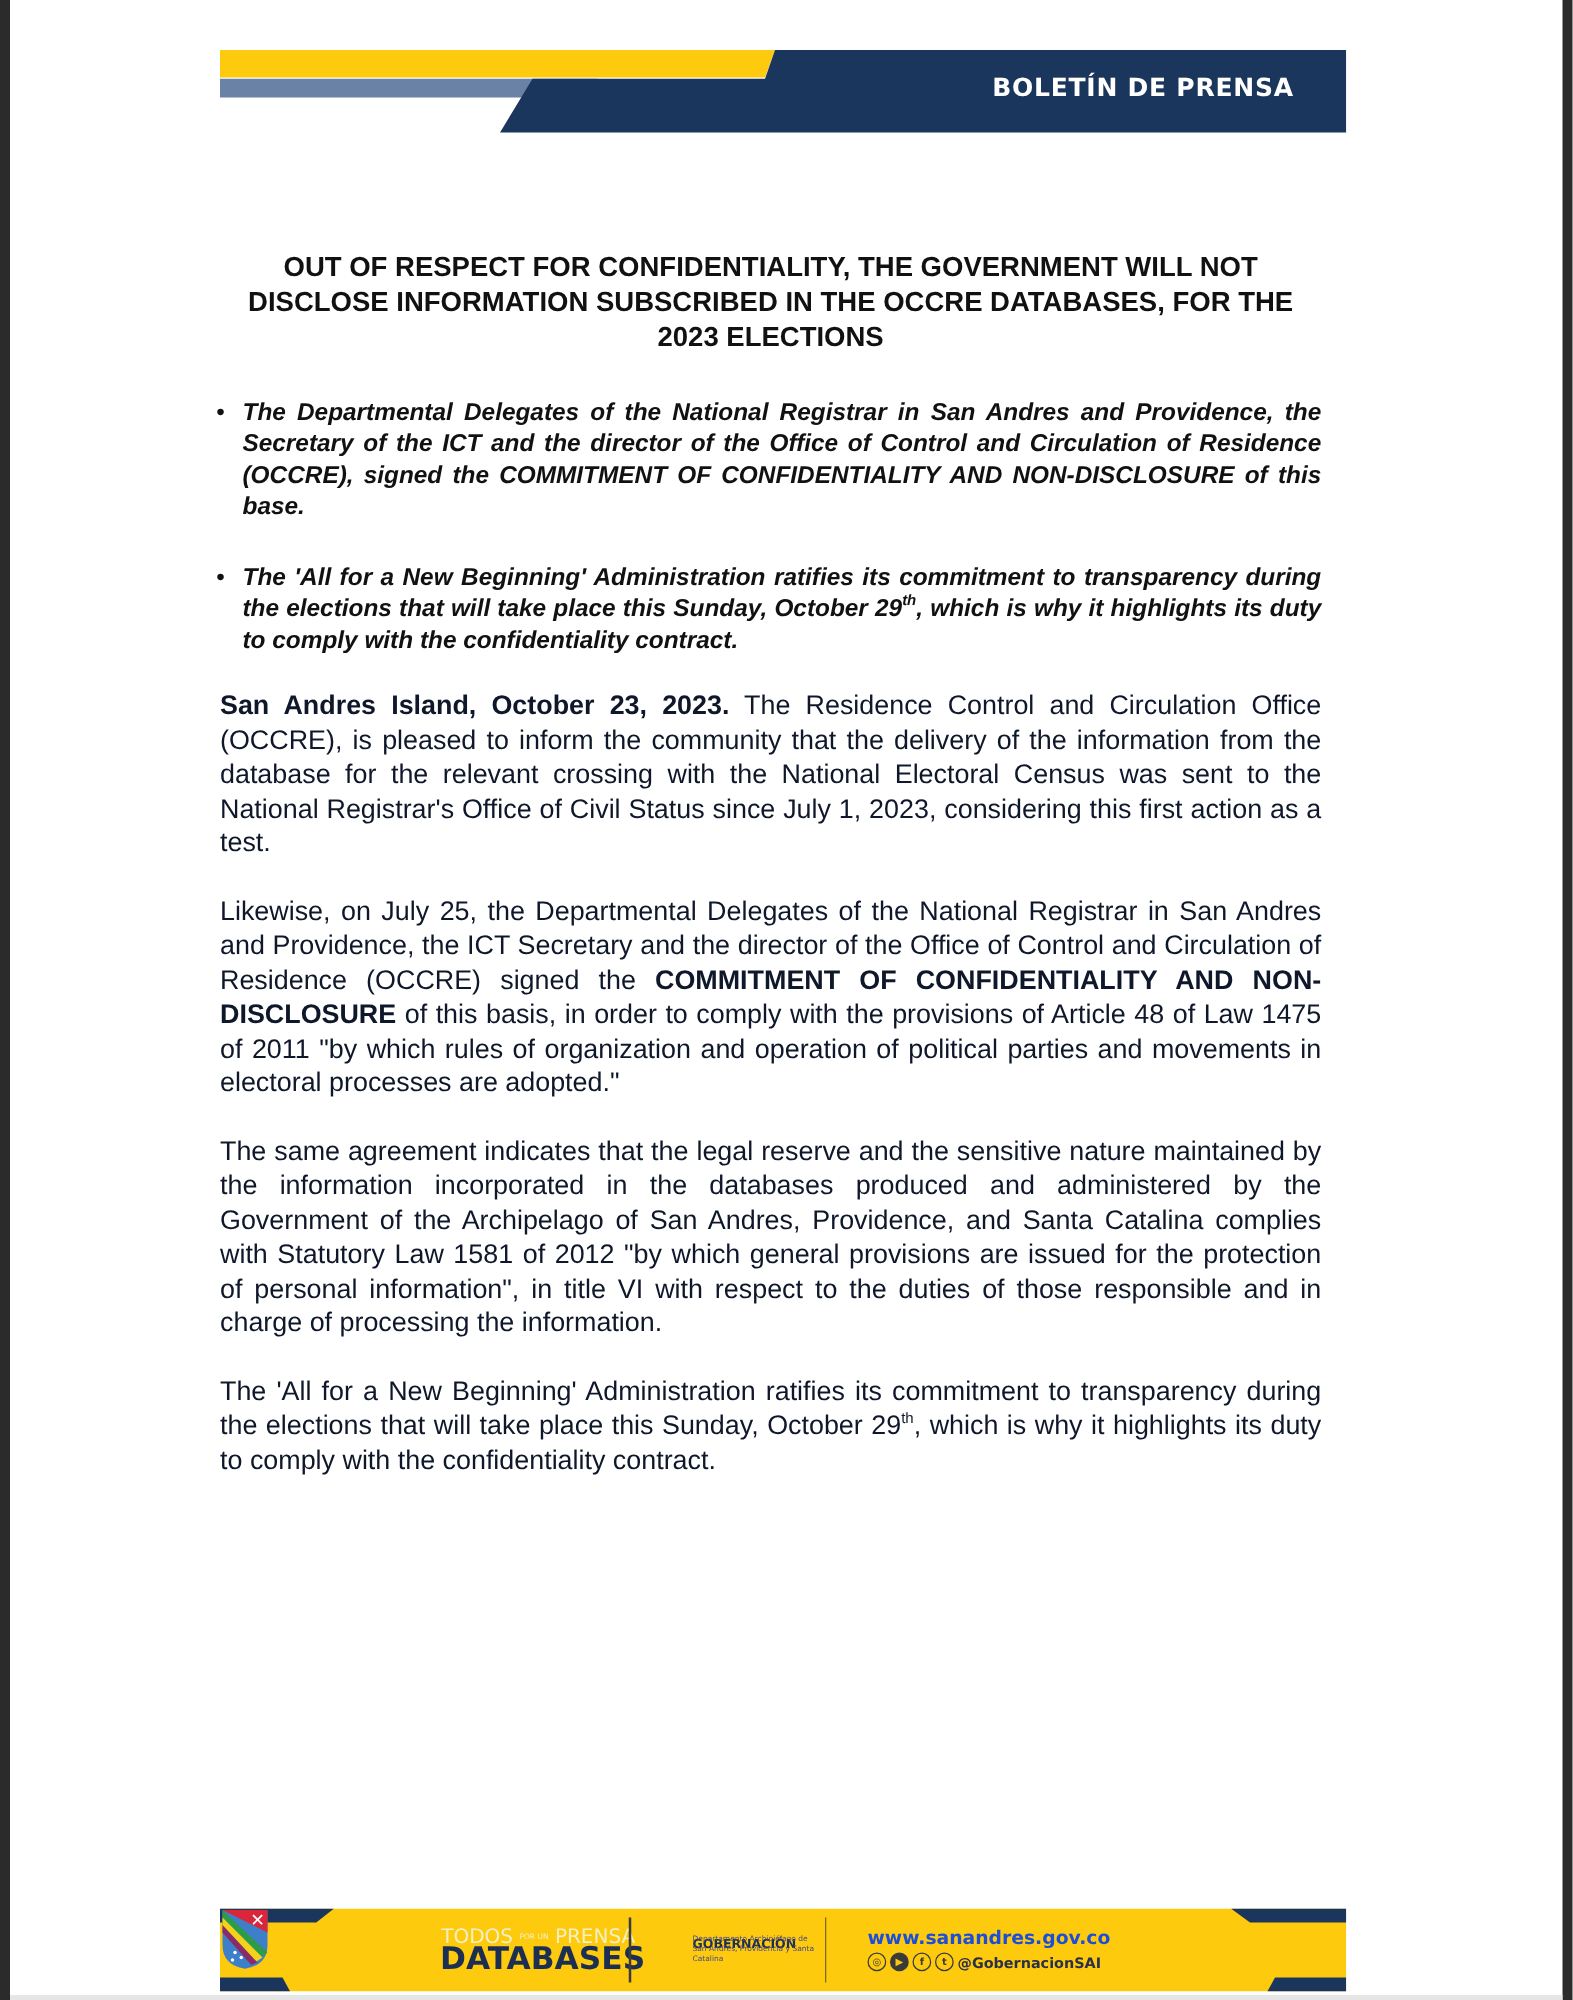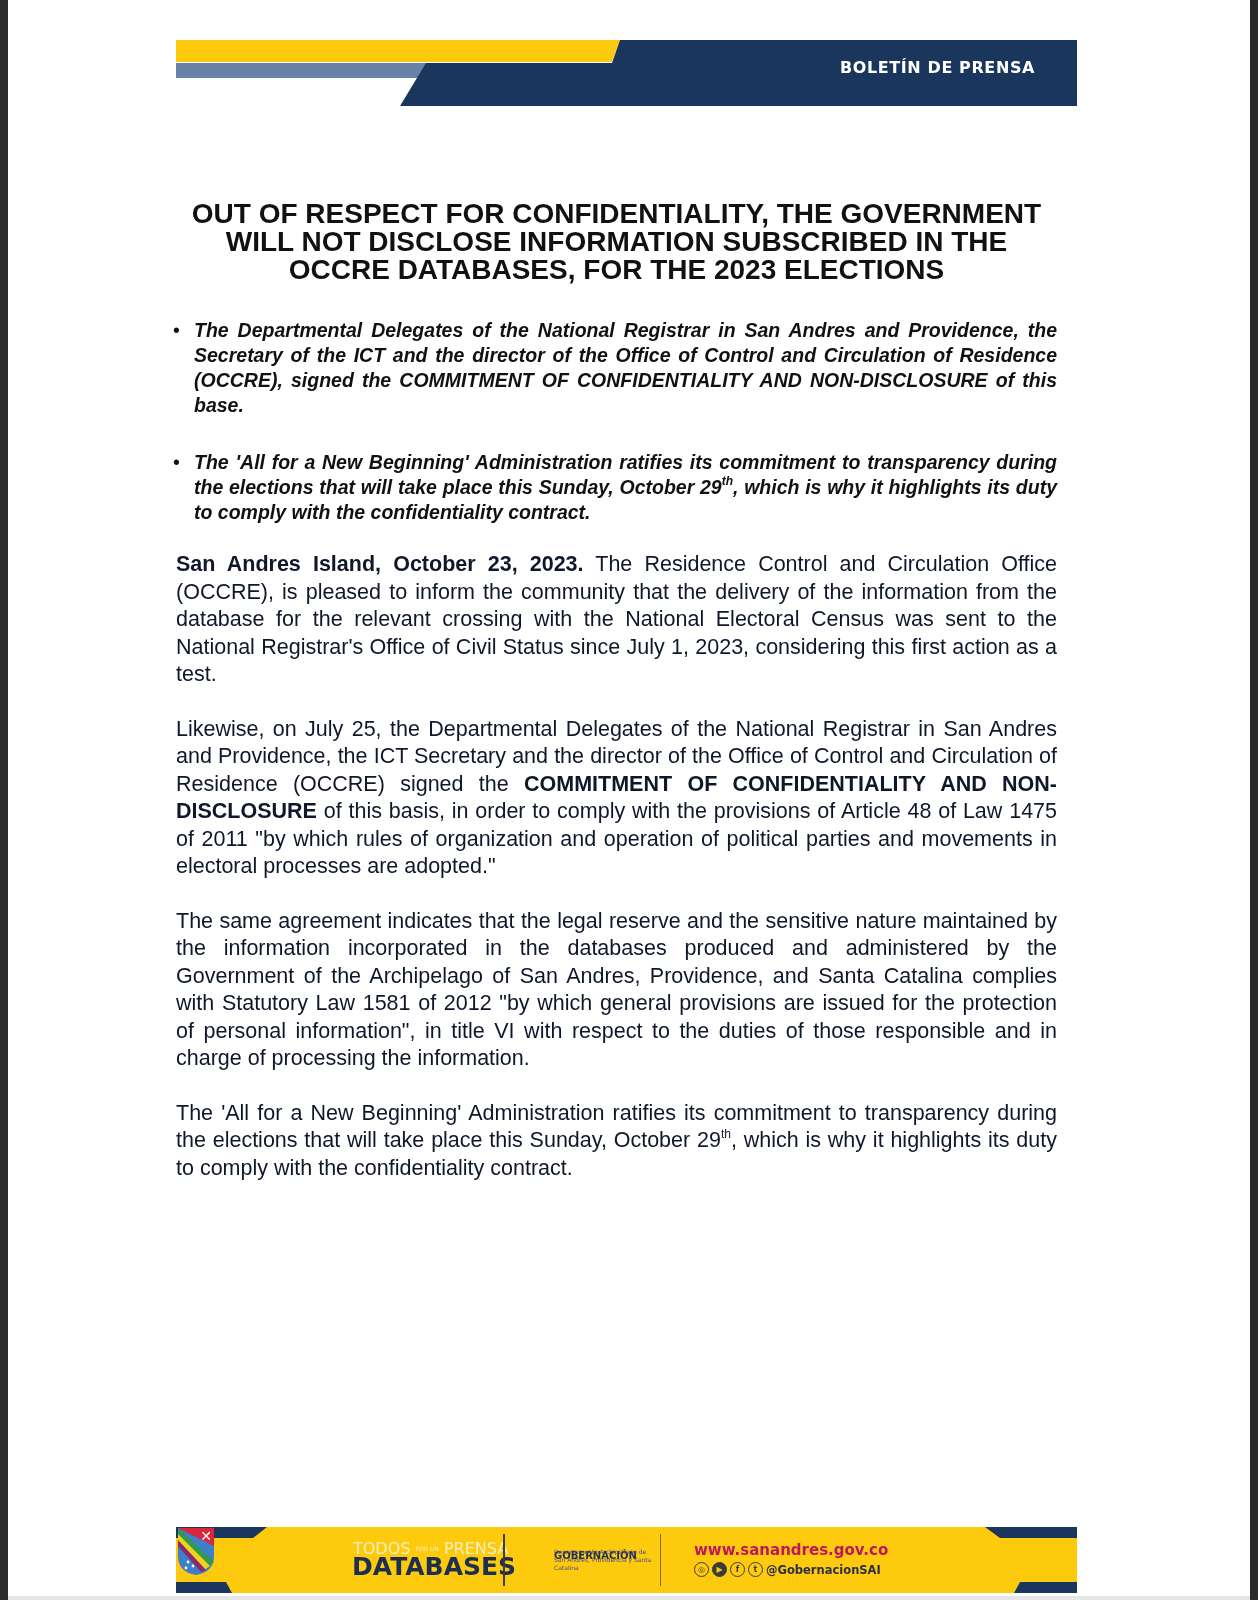--- a/index.html
+++ b/index.html
@@ -11,28 +11,28 @@
   }
   .edge-left { position: absolute; left: 0; top: 0; width: 8px; height: 1600px; background: #2b2b2b; }
   .edge-right { position: absolute; left: 1250px; top: 0; width: 8px; height: 1600px; background: #2b2b2b; }
   .edge-bottom { position: absolute; left: 8px; top: 1596px; width: 1242px; height: 4px; background: #e6e6e6; }
 
   
   .header { position: absolute; left: 176px; top: 39px; width: 901px; height: 68px; }
   .header svg { position: absolute; left: 0; top: 0; }
   .header-title {
     position: absolute; right: 42px; top: 19px;
-    color: #ffffff; font-weight: bold; font-size: 16px; letter-spacing: 0.6px;
+    color: #ffffff; font-weight: bold; font-size: 20px; letter-spacing: 0.6px;
     font-family: "DejaVu Sans", sans-serif;
   }
 
   
   .doc-title {
     position: absolute; left: 176px; top: 200px; width: 881px;
-    text-align: center; font-weight: bold; font-size: 28px; line-height: 28px;
+    text-align: center; font-weight: bold; font-size: 22px; line-height: 28px;
     font-family: "Liberation Sans", sans-serif; color: #111;
   }
 
   
   .bullets { position: absolute; left: 176px; top: 318px; width: 881px; margin: 0; padding: 0; list-style: none; }
   .bullet {
     position: relative; padding-left: 18px; font-style: italic; font-weight: bold;
     font-size: 19.5px; line-height: 25px; text-align: justify; color: #111;
   }
   .bullet + .bullet { margin-top: 32px; }
@@ -63,21 +63,21 @@
   .f-gob {
     position: absolute; left: 378px; top: 24px; font-size: 10px; font-weight: bold; color: #1c2f52;
     font-family: "DejaVu Sans", sans-serif;
   }
   .f-dept {
     position: absolute; left: 378px; top: 22px; width: 100px; font-size: 6px; line-height: 8px; color: #4a4a8a;
     font-family: "DejaVu Sans", sans-serif;
   }
   .f-divider2 { position: absolute; left: 484px; top: 8px; width: 1px; height: 52px; background: #7a6a1a; }
   .f-url {
-    position: absolute; left: 518px; top: 15px; font-size: 15px; font-weight: bold; color: #be185d;
+    position: absolute; left: 518px; top: 15px; font-size: 15px; font-weight: bold; color: #1d4ed8;
     font-family: "DejaVu Sans", sans-serif;
   }
   .f-social { position: absolute; left: 518px; top: 36px; display: flex; align-items: center; gap: 3px; }
   .soc {
     width: 13px; height: 13px; border-radius: 50%; border: 1.5px solid #3a3a3a;
     font-size: 8px; line-height: 13px; text-align: center; color: #3a3a3a; font-weight: bold;
     font-family: "DejaVu Sans", sans-serif;
   }
   .soc.yt { background: #3a3a3a; color: #f6c90e; }
   .f-handle { margin-left: 0; font-size: 11.5px; font-weight: bold; color: #2a2f4a; font-family: "DejaVu Sans", sans-serif; }

